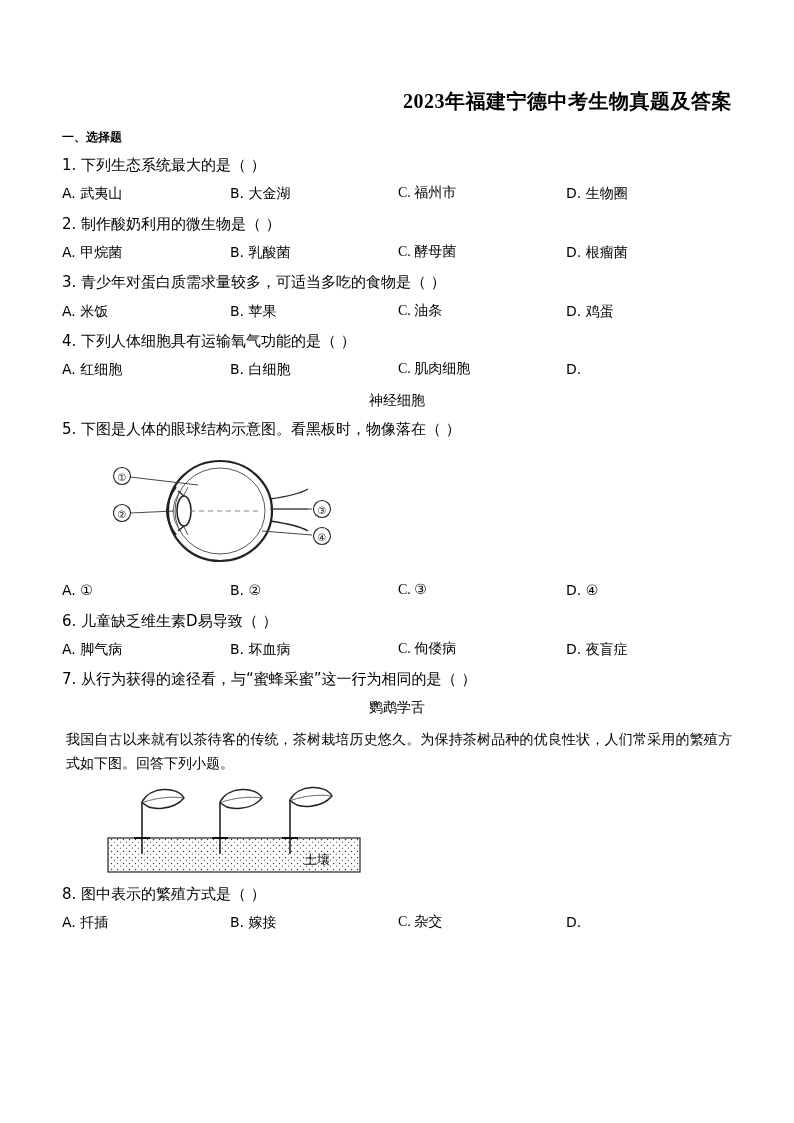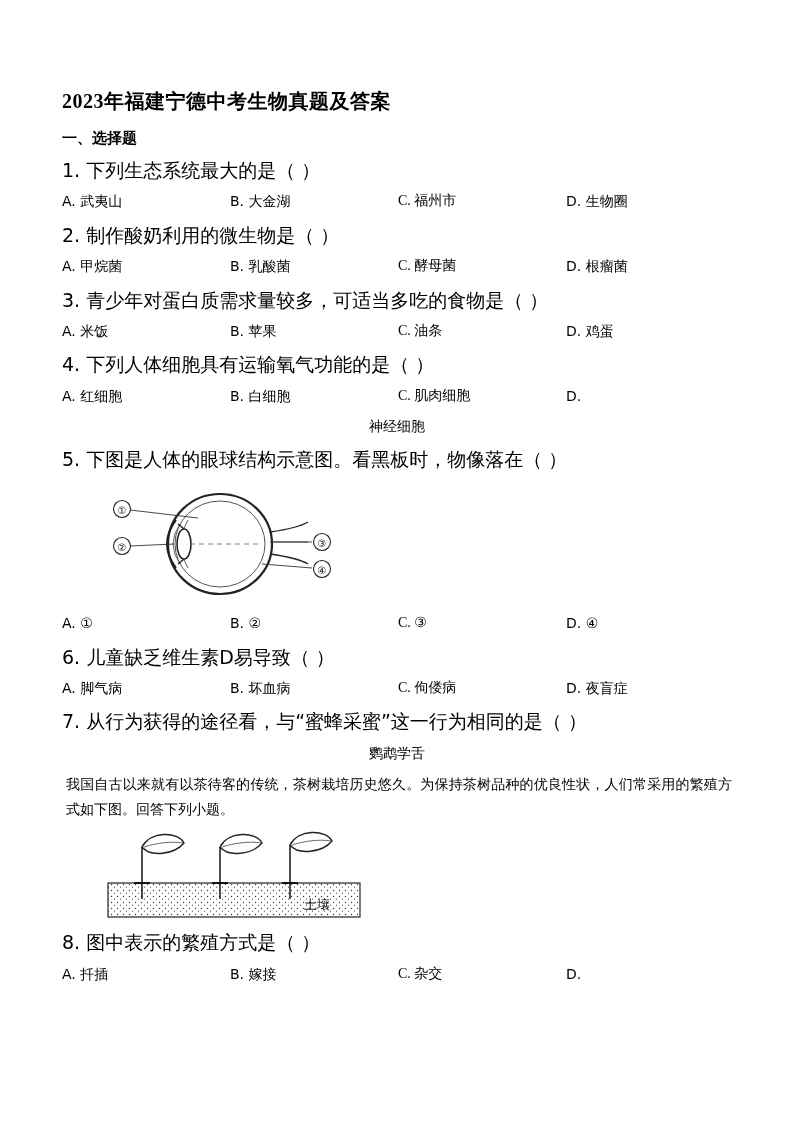--- a/index.html
+++ b/index.html
@@ -16,35 +16,35 @@
     overflow: hidden;
   }
   .page {
     width: 794px;
     height: 1123px;
     box-sizing: border-box;
     padding: 88px 62px 40px 62px;
     position: relative;
   }
   .doc-title {
-    text-align: left;
+    text-align: right;
     font-size: 20px;
     font-weight: bold;
     letter-spacing: 0.5px;
     margin: 0 0 14px 0;
     font-family: "Liberation Serif", "DejaVu Serif", serif;
   }
   .section-heading {
-    font-size: 15px;
+    font-size: 12px;
     font-weight: bold;
     margin: 6px 0 8px 0;
     font-family: "DejaVu Sans", "Liberation Sans", sans-serif;
   }
   .q-stem {
-    font-size: 19px;
+    font-size: 15px;
     line-height: 1.55;
     margin: 7px 0 5px 0;
     font-family: "DejaVu Sans", "Liberation Sans", sans-serif;
   }
   .passage {
     font-size: 14px;
     line-height: 1.75;
     margin: 8px 0 6px 4px;
     font-family: "DejaVu Sans", "Liberation Sans", sans-serif;
     text-align: justify;

